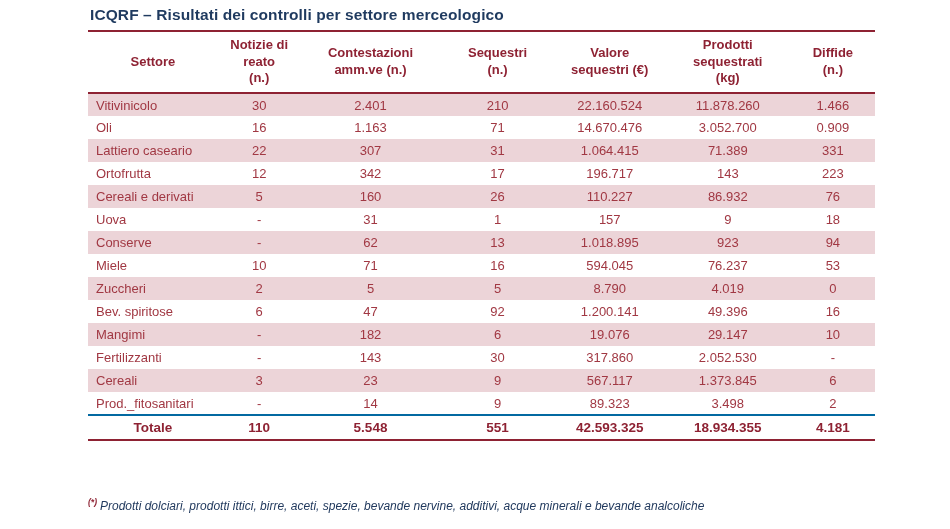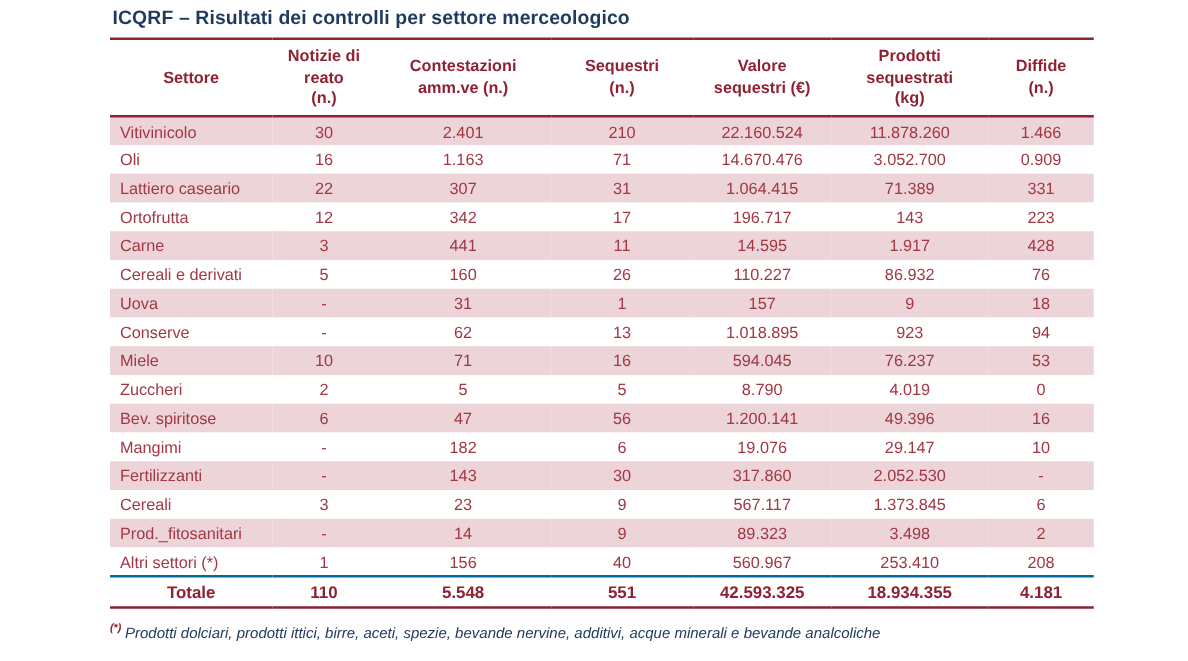--- a/index.html
+++ b/index.html
@@ -158,29 +158,20 @@
         <tr>
           <td class="sector">Ortofrutta</td>
           <td>12</td>
           <td>342</td>
           <td>17</td>
           <td>196.717</td>
           <td>143</td>
           <td>223</td>
         </tr>
         <tr>
-          <td class="sector">Carne</td>
-          <td>3</td>
-          <td>441</td>
-          <td>11</td>
-          <td>14.595</td>
-          <td>1.917</td>
-          <td>428</td>
-        </tr>
-        <tr>
           <td class="sector">Cereali e derivati</td>
           <td>5</td>
           <td>160</td>
           <td>26</td>
           <td>110.227</td>
           <td>86.932</td>
           <td>76</td>
         </tr>
         <tr>
           <td class="sector">Uova</td>
@@ -215,21 +206,21 @@
           <td>5</td>
           <td>5</td>
           <td>8.790</td>
           <td>4.019</td>
           <td>0</td>
         </tr>
         <tr>
           <td class="sector">Bev. spiritose</td>
           <td>6</td>
           <td>47</td>
-          <td>56</td>
+          <td>92</td>
           <td>1.200.141</td>
           <td>49.396</td>
           <td>16</td>
         </tr>
         <tr>
           <td class="sector">Mangimi</td>
           <td>-</td>
           <td>182</td>
           <td>6</td>
           <td>19.076</td>
@@ -255,29 +246,20 @@
           <td>6</td>
         </tr>
         <tr>
           <td class="sector">Prod._fitosanitari</td>
           <td>-</td>
           <td>14</td>
           <td>9</td>
           <td>89.323</td>
           <td>3.498</td>
           <td>2</td>
-        </tr>
-        <tr>
-          <td class="sector">Altri settori (*)</td>
-          <td>1</td>
-          <td>156</td>
-          <td>40</td>
-          <td>560.967</td>
-          <td>253.410</td>
-          <td>208</td>
         </tr>
       </tbody>
     <tfoot>
       <tr id="total-row">
           <td class="sector-total">Totale</td>
           <td>110</td>
           <td>5.548</td>
           <td>551</td>
           <td>42.593.325</td>
           <td>18.934.355</td>

